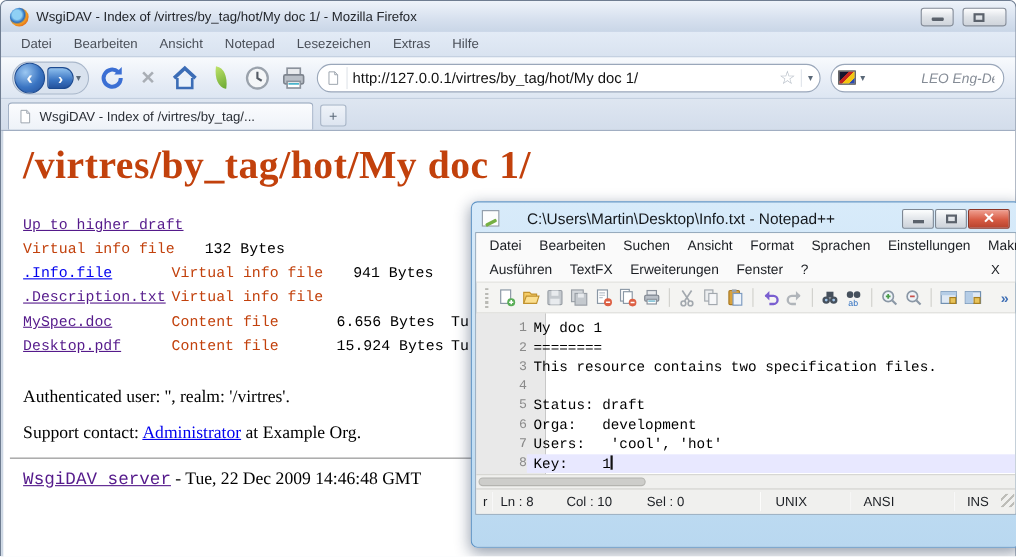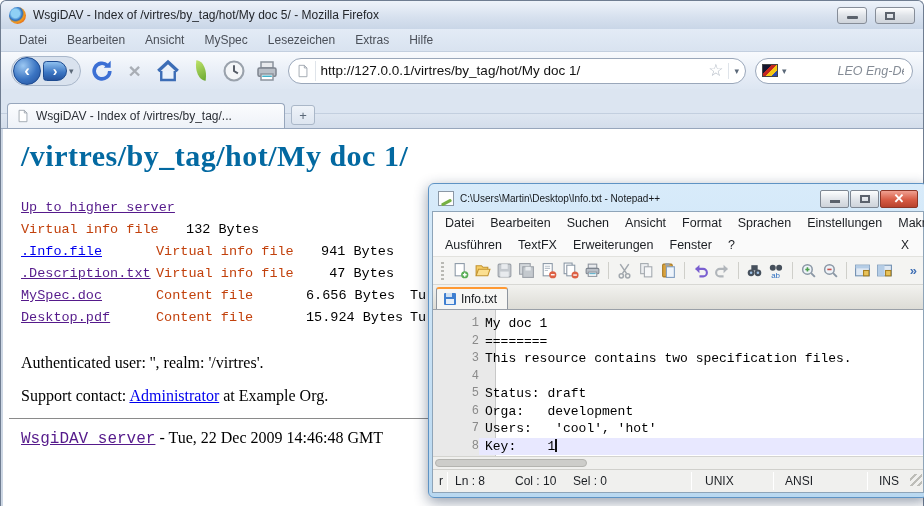--- a/index.html
+++ b/index.html
@@ -43,26 +43,26 @@
   .urlinput { flex:1; border:none; outline:none; font-size:13.5px; color:#111; font-family:"Liberation Sans",sans-serif; min-width:0; background:transparent; }
   .star { font-size:17px; color:#b2bac4; line-height:1; }
   .urlbar .navdrop { border-left:1px solid #dfe4ea; padding-left:5px; height:16px; display:flex; align-items:center; }
 
   .searchbox { width:158px; height:26px; background:#fff; border:1px solid #9aa7ba; border-radius:13px; display:flex; align-items:center; padding:0 8px 0 6px; gap:4px; }
   .leoicon { width:16px; height:13px; border:1px solid #444; 
     background:linear-gradient(135deg,#15152e 0 34%,#c42620 34% 55%,#f4c514 55% 78%,#2a49b0 78%); }
   .searchinput { flex:1; border:none; outline:none; font-size:12.5px; font-style:italic; color:#858c96; font-family:"Liberation Sans",sans-serif; min-width:0; background:transparent;margin-left:47px; }
   .searchinput::placeholder { color:#858c96; font-style:italic; opacity:1; }
 
-  .ff-tabstrip { height:15px; background:linear-gradient(#dee6f1,#d3ddeb); display:flex; align-items:flex-end; padding:0 6px; border-top:1px solid #c3cfdf;margin-top:24px; }
+  .ff-tabstrip { height:29px; background:linear-gradient(#dee6f1,#d3ddeb); display:flex; align-items:flex-end; padding:0 6px; border-top:1px solid #c3cfdf; }
   .ff-tab { height:25px; width:278px; background:linear-gradient(#fbfcfe,#eef2f8); border:1px solid #97a6bc; border-bottom:none; border-radius:4px 4px 0 0; display:flex; align-items:center; gap:6px; padding:0 8px; font-size:12px; color:#2b2f36; }
   .newtab { height:20px; width:24px; margin:0 0 3px 6px; border:1px solid #aab7c8; border-radius:3px; background:linear-gradient(#eff3f9,#dde5f0); color:#5a6878; font-size:13px; display:flex; align-items:center; justify-content:center; }
 
   .ff-content { position:relative; height:389px; background:#fff; border-top:1px solid #97a6bc; box-shadow:inset 2px 0 0 #cdd7e4; padding:10px 0 0 20px; overflow:hidden; }
-  .pg-h1 { font-family:"Liberation Serif",serif; font-weight:bold; font-size:30px; color:#0369a1; letter-spacing:.5px; }
+  .pg-h1 { font-family:"Liberation Serif",serif; font-weight:bold; font-size:36px; color:#c2410c; letter-spacing:.5px; }
 
   .listing { margin-top:24px; font-family:"Liberation Mono","DejaVu Sans Mono",monospace; font-size:13.5px; line-height:22px; white-space:nowrap; }
   .listing a { text-decoration:underline; }
   .frow { display:flex; }
   .fname { width:135px; }
   .ftype { width:150px; color:#c2410c; }
   .fsize { width:88px; text-align:right; color:#000; }
   .fextra { margin-left:16px; color:#000; }
   .a-visited { color:var(--c-link_visited,#551a8b); }
   .a-new { color:var(--c-link_unvisited,#0000ee); }
@@ -76,21 +76,21 @@
   .pg-footer { margin-top:10px; }
   .pg-footer a { color:var(--c-link_visited,#551a8b); text-decoration:underline;font-family:Liberation Mono, monospace; }
 
   
   .nppwin { position:absolute; top:183px; left:428px; width:500px; height:315px;
     background:linear-gradient(#d8ebfa,#b9d8f0); border:1px solid #5e93c4; border-radius:6px;
     padding:2px 3px 3px 3px; box-shadow:0 4px 14px rgba(20,40,70,.45); }
   .npp-titlebar { height:25px; display:flex; align-items:center; gap:6px; padding:0 6px; }
   .npp-appicon { width:16px; height:15px; background:#fdfdfd; border:1px solid #8a97a5; position:relative; }
   .npp-appicon::after { content:""; position:absolute; left:2px; top:9px; width:11px; height:3px; background:#76b043; transform:rotate(-28deg); border-radius:1px; }
-  .npp-title { font-size:10px; color:#15181c; }
+  .npp-title { font-size:14px; color:#15181c;margin-left:19px; }
   .npp-btns { margin-left:auto; display:flex; gap:1px; }
   .nbtn { width:29px; height:18px; border:1px solid #7e8793; border-radius:2px; background:linear-gradient(#fdfefe,#dfe3e8 55%,#ced3da); position:relative; display:flex; align-items:center; justify-content:center; }
   .nbtn .bar { position:absolute; left:9px; bottom:4px; width:10px; height:3px; background:#5b626c; }
   .nbtn .box { width:10px; height:8px; border:2px solid #5b626c; }
   .nbtn.close { width:38px; background:linear-gradient(#f0a091,#d75b44 55%,#b8432e); border-color:#8c3526; color:#fff; font-size:13px; font-weight:bold; }
 
   .npp-body { background:#f4f4f2; border:1px solid #8ea4b8; }
   .npp-menus { background:#fafafa; font-size:12.5px; color:#1b1e23; }
   .npp-menurow { height:22px; display:flex; align-items:center; padding:0 4px; }
   .npp-menuitem { padding:2px 8px; }
@@ -115,52 +115,52 @@
   .ltext { flex:1; padding-left:6px; color:#000; white-space:pre; }
   .eline.cur .ltext { background:var(--c-npp_current_line,#e8e8ff); }
   .eline.cur .ltext::after { content:""; display:inline-block; width:1.5px; height:13px; background:#111; vertical-align:-2px; }
 
   .npp-hscroll { height:13px; background:#f0f0ee; border-top:1px solid #d4d4d0; position:relative; }
   .npp-hthumb { position:absolute; left:2px; top:2px; width:152px; height:8px; background:#cdcdca; border:1px solid #b4b4b0; border-radius:4px; }
 
   .npp-status { height:23px; background:#f0f0ee; border-top:1px solid #d0d0cc; position:relative; font-size:12px; color:#1c1f24; }
   .npp-status span { position:absolute; top:4px; }
   .st-left { left:6px; }
-  .st-ln { left:22px; } .st-col { left:82px; } .st-sel { left:140px;text-align:right; }
+  .st-ln { left:22px; } .st-col { left:82px; } .st-sel { left:155px;text-align:right; }
   .st-eol { left:272px; } .st-enc { left:352px; } .st-ins { left:446px; }
   .stsep { position:absolute; top:2px; width:1px; height:18px; background:#d8d8d4; border-right:1px solid #fff; }
   .stsep1 { left:14px; } .stsep2 { left:258px; } .stsep3 { left:340px; } .stsep4 { left:434px; }
   .st-grip { position:absolute; right:1px; bottom:1px; width:12px; height:12px;
     background:repeating-linear-gradient(135deg,transparent 0 3px,#bdbdb8 3px 5px); }
 </style>
 </head>
 <body>
 
 <div class="screen">
 
   <div class="ffwin">
 
     <div class="ff-titlebar">
       <span class="ff-logo"></span>
-      <span class="ff-title">WsgiDAV - Index of /virtres/by_tag/hot/My doc 5/ - Mozilla Firefox</span>
+      <span class="ff-title">WsgiDAV - Index of /virtres/by_tag/hot/My doc 1/ - Mozilla Firefox</span>
       <div class="winbtns">
         <div class="wbtn">
             <span class="bar"></span>
           </div>
         <div class="wbtn clip">
             <span class="box"></span>
           </div>
       </div>
     </div>
 
     <div class="ff-menubar">
       <span class="ff-menuitem">Datei</span>
       <span class="ff-menuitem">Bearbeiten</span>
       <span class="ff-menuitem">Ansicht</span>
-      <span class="ff-menuitem">MySpec</span>
+      <span class="ff-menuitem">Notepad</span>
       <span class="ff-menuitem">Lesezeichen</span>
       <span class="ff-menuitem">Extras</span>
       <span class="ff-menuitem">Hilfe</span>
     </div>
 
     <div class="ff-navbar">
       <div class="keyhole">
         <div class="navback">‹</div>
         <div class="navfwd">›</div>
         <span class="navdrop">▾</span>
@@ -224,37 +224,36 @@
         <span>WsgiDAV - Index of /virtres/by_tag/...</span>
       </div>
       <div class="newtab">+</div>
     </div>
 
     <div class="ff-content">
       <h1 class="pg-h1">/virtres/by_tag/hot/My doc 1/</h1>
 
       <div class="listing">
         <div class="frow">
-          <a class="a-visited" href="#">Up to higher server</a>
+          <a class="a-visited" href="#">Up to higher draft</a>
         </div>
         <div class="frow">
           <span class="ftype">Virtual info file</span>
           <span class="fsize">132 Bytes</span>
           <span class="fextra"></span>
         </div>
         <div class="frow">
           <a class="fname a-new" href="#">.Info.file</a>
           <span class="ftype">Virtual info file</span>
           <span class="fsize">941 Bytes</span>
           <span class="fextra"></span>
         </div>
         <div class="frow">
           <a class="fname a-visited" href="#">.Description.txt</a>
           <span class="ftype">Virtual info file</span>
-          <span class="fsize">47 Bytes</span>
           <span class="fextra"></span>
         </div>
         <div class="frow">
           <a class="fname a-visited" href="#">MySpec.doc</a>
           <span class="ftype">Content file</span>
           <span class="fsize">6.656 Bytes</span>
           <span class="fextra">Tu</span>
         </div>
         <div class="frow">
           <a class="fname a-visited" href="#">Desktop.pdf</a>
@@ -446,26 +445,20 @@
         <span class="tbi">
             <svg viewBox="0 0 16 16">
               <rect x="1.5" y="3" width="13" height="10" fill="#dfe9f4" stroke="#6f8eb0"></rect>
               <rect x="1.5" y="3" width="6.5" height="10" fill="#b5cde6"></rect>
               <rect x="9" y="8" width="5" height="5" fill="#e8c35a" stroke="#a87f1e"></rect>
             </svg>
           </span>
         <span class="chev">»</span>
       </div>
 
-      <div class="npp-tabbar">
-        <div class="npp-tab">
-          <span class="floppy"></span>
-          <span>Info.txt</span>
-        </div>
-      </div>
 
       <div class="npp-editor">
         <div class="eline">
             <span class="lnum">1</span>
             <span class="ltext">My doc 1</span>
           </div>
         <div class="eline">
             <span class="lnum">2</span>
             <span class="ltext">========</span>
           </div>

